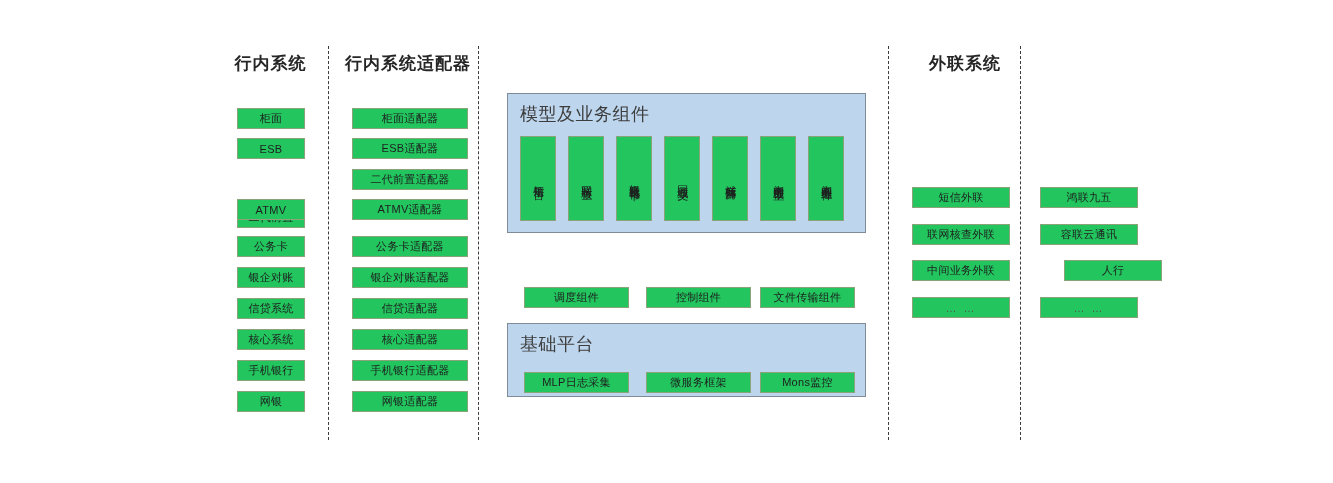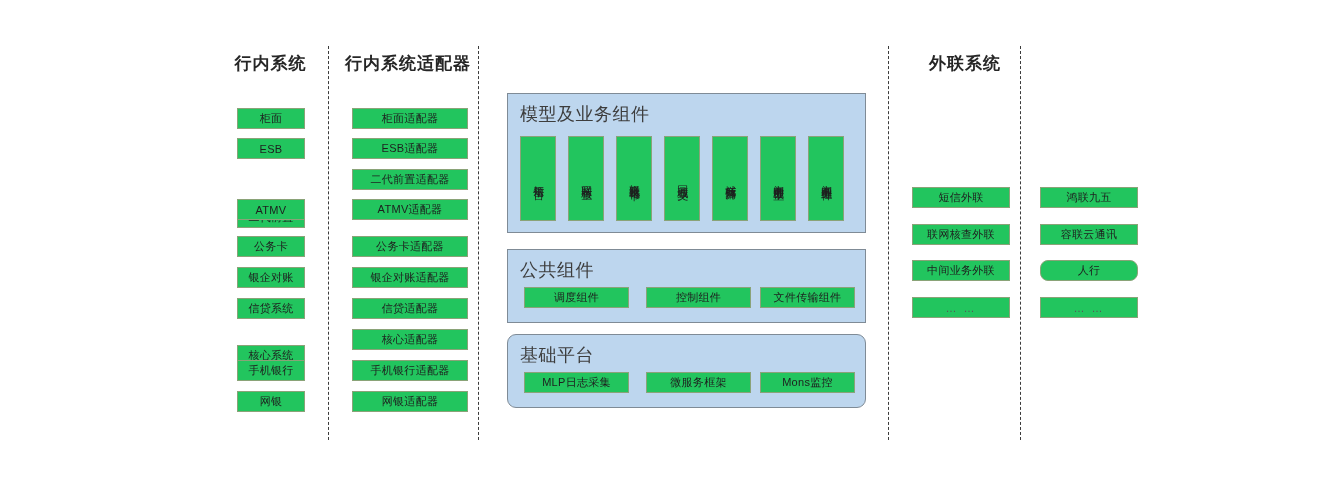--- a/index.html
+++ b/index.html
@@ -110,21 +110,21 @@
   <div class="divider" style="left:888px;"></div>
   <div class="divider" style="left:1020px;"></div>
 
   <div class="node" style="left:237px; top:108px; width:68px; height:21px;">柜面</div>
   <div class="node" style="left:237px; top:138px; width:68px; height:21px;">ESB</div>
   <div class="node" style="left:237px; top:169px; width:68px; height:21px;margin-top:38px;">二代前置</div>
   <div class="node" style="left:237px; top:199px; width:68px; height:21px;">ATMV</div>
   <div class="node" style="left:237px; top:236px; width:68px; height:21px;">公务卡</div>
   <div class="node" style="left:237px; top:267px; width:68px; height:21px;">银企对账</div>
   <div class="node" style="left:237px; top:298px; width:68px; height:21px;">信贷系统</div>
-  <div class="node" style="left:237px; top:345px; width:68px; height:21px;">核心系统</div>
+  <div class="node" style="left:237px; top:329px; width:68px; height:21px;">核心系统</div>
   <div class="node" style="left:237px; top:360px; width:68px; height:21px;">手机银行</div>
   <div class="node" style="left:237px; top:391px; width:68px; height:21px;">网银</div>
 
   <div class="node" style="left:352px; top:108px; width:116px; height:21px;">柜面适配器</div>
   <div class="node" style="left:352px; top:138px; width:116px; height:21px;">ESB适配器</div>
   <div class="node" style="left:352px; top:169px; width:116px; height:21px;">二代前置适配器</div>
   <div class="node" style="left:352px; top:199px; width:116px; height:21px;">ATMV适配器</div>
   <div class="node" style="left:352px; top:236px; width:116px; height:21px;">公务卡适配器</div>
   <div class="node" style="left:352px; top:267px; width:116px; height:21px;">银企对账适配器</div>
   <div class="node" style="left:352px; top:298px; width:116px; height:21px;">信贷适配器</div>
@@ -136,39 +136,36 @@
     <div class="panel-title">模型及业务组件</div>
   </div>
   <div class="node vert" style="left:520px; top:136px; width:36px; height:85px;">短信平台</div>
   <div class="node vert" style="left:568px; top:136px; width:36px; height:85px;">联网核查</div>
   <div class="node vert" style="left:616px; top:136px; width:36px; height:85px;">银联及银行卡</div>
   <div class="node vert" style="left:664px; top:136px; width:36px; height:85px;">同城票交</div>
   <div class="node vert" style="left:712px; top:136px; width:36px; height:85px;">城商行清算</div>
   <div class="node vert" style="left:760px; top:136px; width:36px; height:85px;">中间业务模型</div>
   <div class="node vert" style="left:808px; top:136px; width:36px; height:85px;">中间业务组件</div>
 
-  <div class="panel" style="left:507px; top:249px; width:359px; height:74px;">
-    <div class="panel-title">公共组件</div>
-  </div>
   <div class="node" style="left:524px; top:287px; width:105px; height:21px;">调度组件</div>
   <div class="node" style="left:646px; top:287px; width:105px; height:21px;">控制组件</div>
   <div class="node" style="left:760px; top:287px; width:95px; height:21px;">文件传输组件</div>
 
-  <div class="panel" style="left:507px; top:334px; width:359px; height:74px;border-radius:9px;">
+  <div class="panel" style="left:507px; top:323px; width:359px; height:74px;">
     <div class="panel-title">基础平台</div>
   </div>
   <div class="node" style="left:524px; top:372px; width:105px; height:21px;">MLP日志采集</div>
   <div class="node" style="left:646px; top:372px; width:105px; height:21px;">微服务框架</div>
   <div class="node" style="left:760px; top:372px; width:95px; height:21px;">Mons监控</div>
 
   <div class="node" style="left:912px; top:187px; width:98px; height:21px;">短信外联</div>
   <div class="node" style="left:912px; top:224px; width:98px; height:21px;">联网核查外联</div>
   <div class="node" style="left:912px; top:260px; width:98px; height:21px;">中间业务外联</div>
   <div class="node dots" style="left:912px; top:297px; width:98px; height:21px;">… …</div>
 
   <div class="node" style="left:1040px; top:187px; width:98px; height:21px;">鸿联九五</div>
   <div class="node" style="left:1040px; top:224px; width:98px; height:21px;">容联云通讯</div>
-  <div class="node" style="left:1040px; top:260px; width:98px; height:21px;border-radius:8px;">人行</div>
+  <div class="node" style="left:1064px; top:260px; width:98px; height:21px;">人行</div>
   <div class="node dots" style="left:1040px; top:297px; width:98px; height:21px;">… …</div>
 
   <div class="bottom-rule"></div>
 
 </div>
 
 </body></html>

